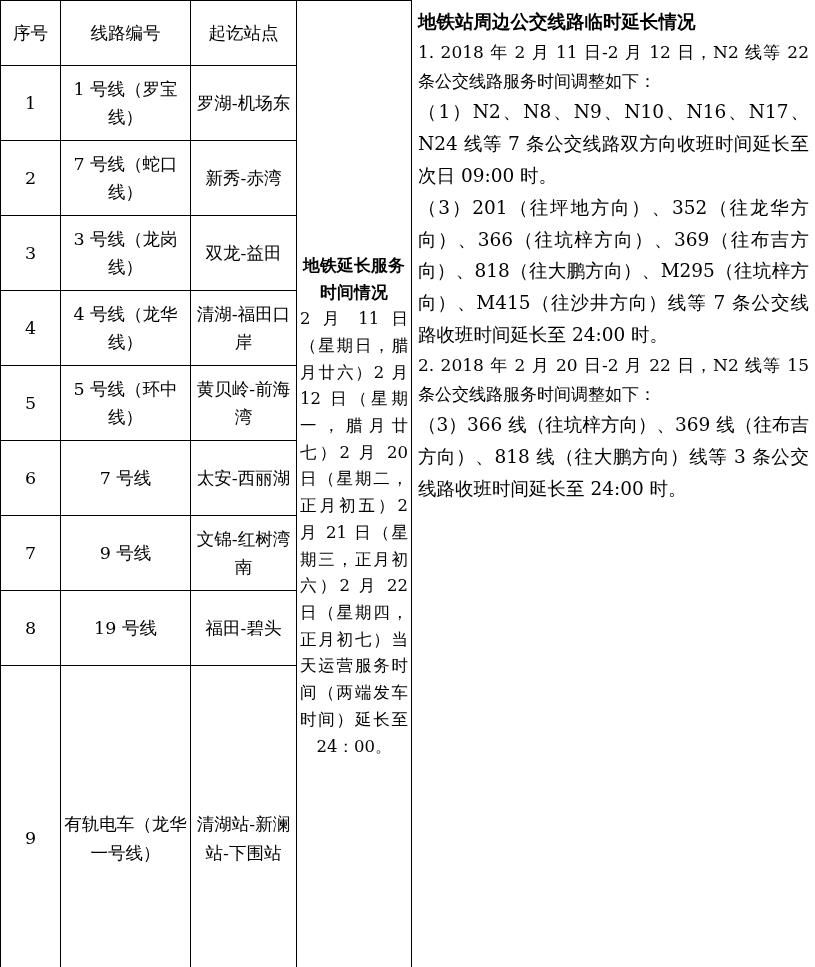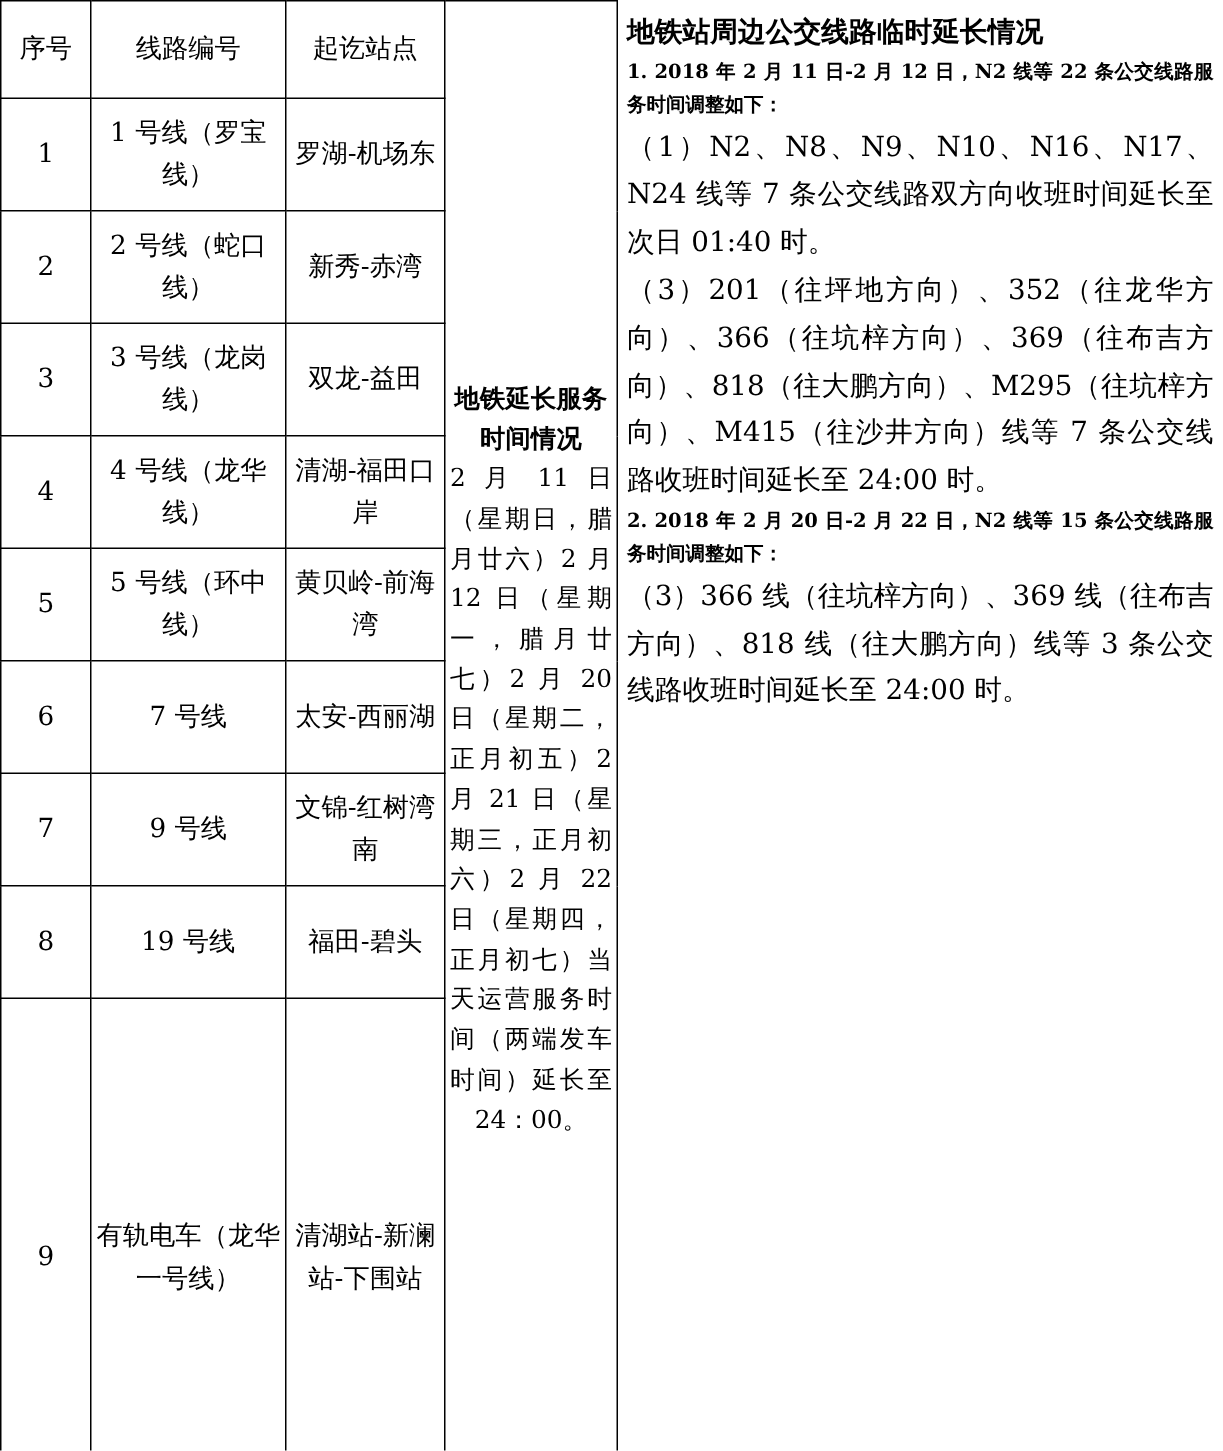--- a/index.html
+++ b/index.html
@@ -89,22 +89,22 @@
     overflow: hidden;
   }
   #notice .n-title {
     font-weight: bold;
     font-size: 18.5px;
     line-height: 1.72;
     margin: 0 0 0 0;
     letter-spacing: 0px;
   }
   #notice .n-sec {
-    font-weight: bold;
-    font-size: 13px;
+    font-weight: normal;
+    font-size: 17px;
     line-height: 1.72;
     margin: 0;
     text-align: justify;
     text-align-last: left;
   }
   #notice .n-para {
     font-weight: normal;
     font-size: 18.5px;
     line-height: 1.72;
     margin: 0;
@@ -137,21 +137,21 @@
           </td>
         </tr>
 
         <tr class="body-row">
           <td class="seq-cell">1</td>
           <td class="line-cell">1 号线（罗宝线）</td>
           <td class="stop-cell">罗湖-机场东</td>
         </tr>
         <tr class="body-row">
           <td class="seq-cell">2</td>
-          <td class="line-cell">2 号线（蛇口线）</td>
+          <td class="line-cell">7 号线（蛇口线）</td>
           <td class="stop-cell">新秀-赤湾</td>
         </tr>
         <tr class="body-row">
           <td class="seq-cell">3</td>
           <td class="line-cell">3 号线（龙岗线）</td>
           <td class="stop-cell">双龙-益田</td>
         </tr>
         <tr class="body-row">
           <td class="seq-cell">4</td>
           <td class="line-cell">4 号线（龙华线）</td>
@@ -182,19 +182,19 @@
           <td class="line-cell">有轨电车（龙华一号线）</td>
           <td class="stop-cell">清湖站-新澜站-下围站</td>
         </tr>
       </tbody>
     </table>
   </div>
 
   <div id="notice">
     <p class="n-title">地铁站周边公交线路临时延长情况</p>
     <p class="n-sec">1. 2018 年 2 月 11 日-2 月 12 日，N2 线等 22 条公交线路服务时间调整如下：</p>
-    <p class="n-para">（1）N2、N8、N9、N10、N16、N17、N24 线等 7 条公交线路双方向收班时间延长至次日 01:40 时。</p>
+    <p class="n-para">（1）N2、N8、N9、N10、N16、N17、N24 线等 7 条公交线路双方向收班时间延长至次日 09:00 时。</p>
     <p class="n-para">（3）201（往坪地方向）、352（往龙华方向）、366（往坑梓方向）、369（往布吉方向）、818（往大鹏方向）、M295（往坑梓方向）、M415（往沙井方向）线等 7 条公交线路收班时间延长至 24:00 时。</p>
     <p class="n-sec">2. 2018 年 2 月 20 日-2 月 22 日，N2 线等 15 条公交线路服务时间调整如下：</p>
     <p class="n-para">（3）366 线（往坑梓方向）、369 线（往布吉方向）、818 线（往大鹏方向）线等 3 条公交线路收班时间延长至 24:00 时。</p>
   </div>
 
 </div>
 
 </body></html>

